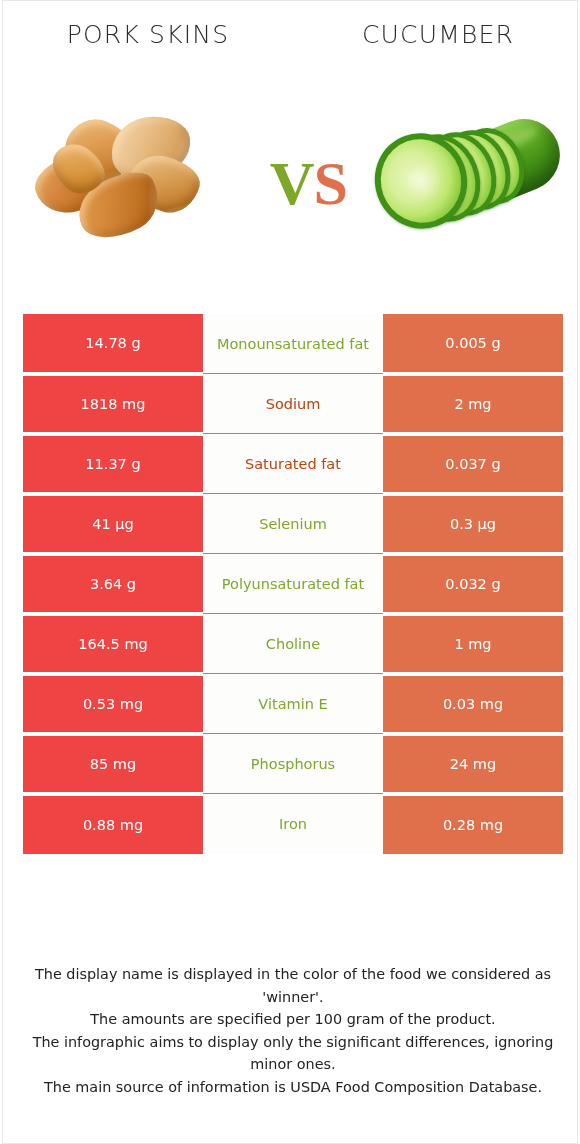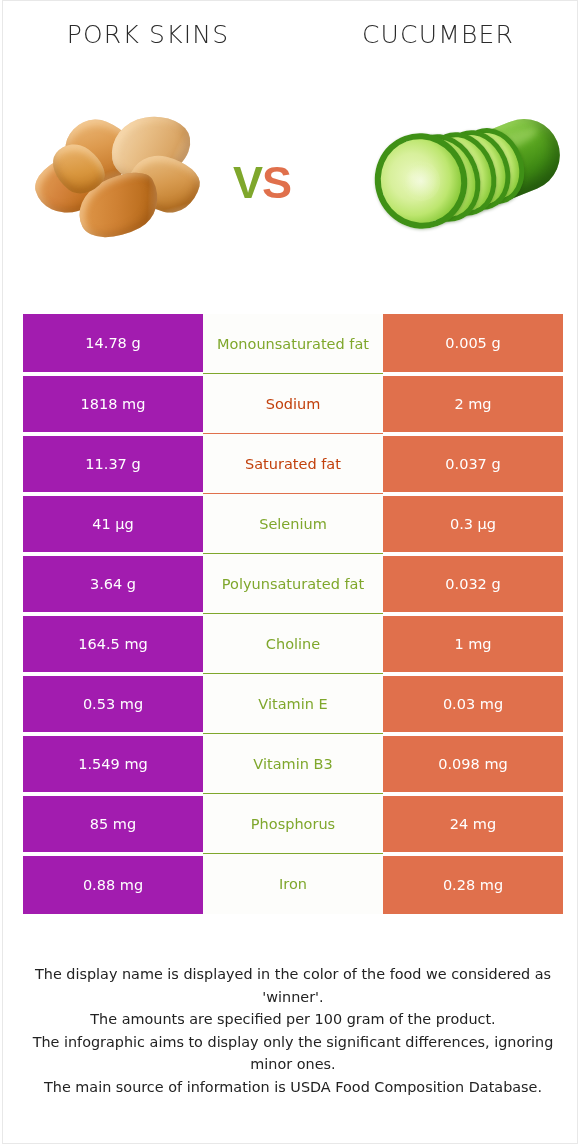--- a/index.html
+++ b/index.html
@@ -55,26 +55,26 @@
     display: flex;
     align-items: center;
   }
   .hero-cell {
     flex: 0 0 230px;
     height: 232px;
     position: relative;
   }
   .hero-vs {
     flex: 1 1 auto;
-    text-align: left;
-    font-size: 45px;
+    text-align: right;
+    font-size: 62px;
     font-weight: 700;
     line-height: 232px;
     letter-spacing: -1px;
-    font-family: Liberation Sans, sans-serif;
+    font-family: Liberation Serif, serif;
   }
   .vs-v { color: #7fa72c; }
   .vs-s { color: #e0704c; }
 
   
   .pork-wrap {
     position: absolute;
     left: 22px;
     top: 36px;
     width: 186px;
@@ -169,21 +169,21 @@
     font-size: 14.5px;
     font-family: "DejaVu Sans", sans-serif;
     box-sizing: border-box;
   }
   .cell-left, .cell-right {
     flex: 0 0 180px;
     color: #ffffff;
     border-top: 2px solid #ffffff;
     border-bottom: 2px solid #ffffff;
   }
-  .cell-left  { background: #a21caf; }
+  .cell-left  { background: #ef4444; }
   .cell-right { background: #e0704c; }
   .row:first-child .cell-left,
   .row:first-child .cell-right { border-top: none; }
   .row:last-child .cell-left,
   .row:last-child .cell-right { border-bottom: none; }
 
   .cell-mid {
     flex: 1 1 auto;
     background: #fdfdfb;
     font-weight: 400;
@@ -287,25 +287,20 @@
       <div class="cell cell-mid win-left">Choline</div>
       <div class="cell cell-right">1 mg</div>
     </div>
 
     <div class="row">
       <div class="cell cell-left">0.53 mg</div>
       <div class="cell cell-mid win-left">Vitamin E</div>
       <div class="cell cell-right">0.03 mg</div>
     </div>
 
-    <div class="row">
-      <div class="cell cell-left">1.549 mg</div>
-      <div class="cell cell-mid win-left">Vitamin B3</div>
-      <div class="cell cell-right">0.098 mg</div>
-    </div>
 
     <div class="row">
       <div class="cell cell-left">85 mg</div>
       <div class="cell cell-mid win-left">Phosphorus</div>
       <div class="cell cell-right">24 mg</div>
     </div>
 
     <div class="row">
       <div class="cell cell-left">0.88 mg</div>
       <div class="cell cell-mid win-left">Iron</div>

